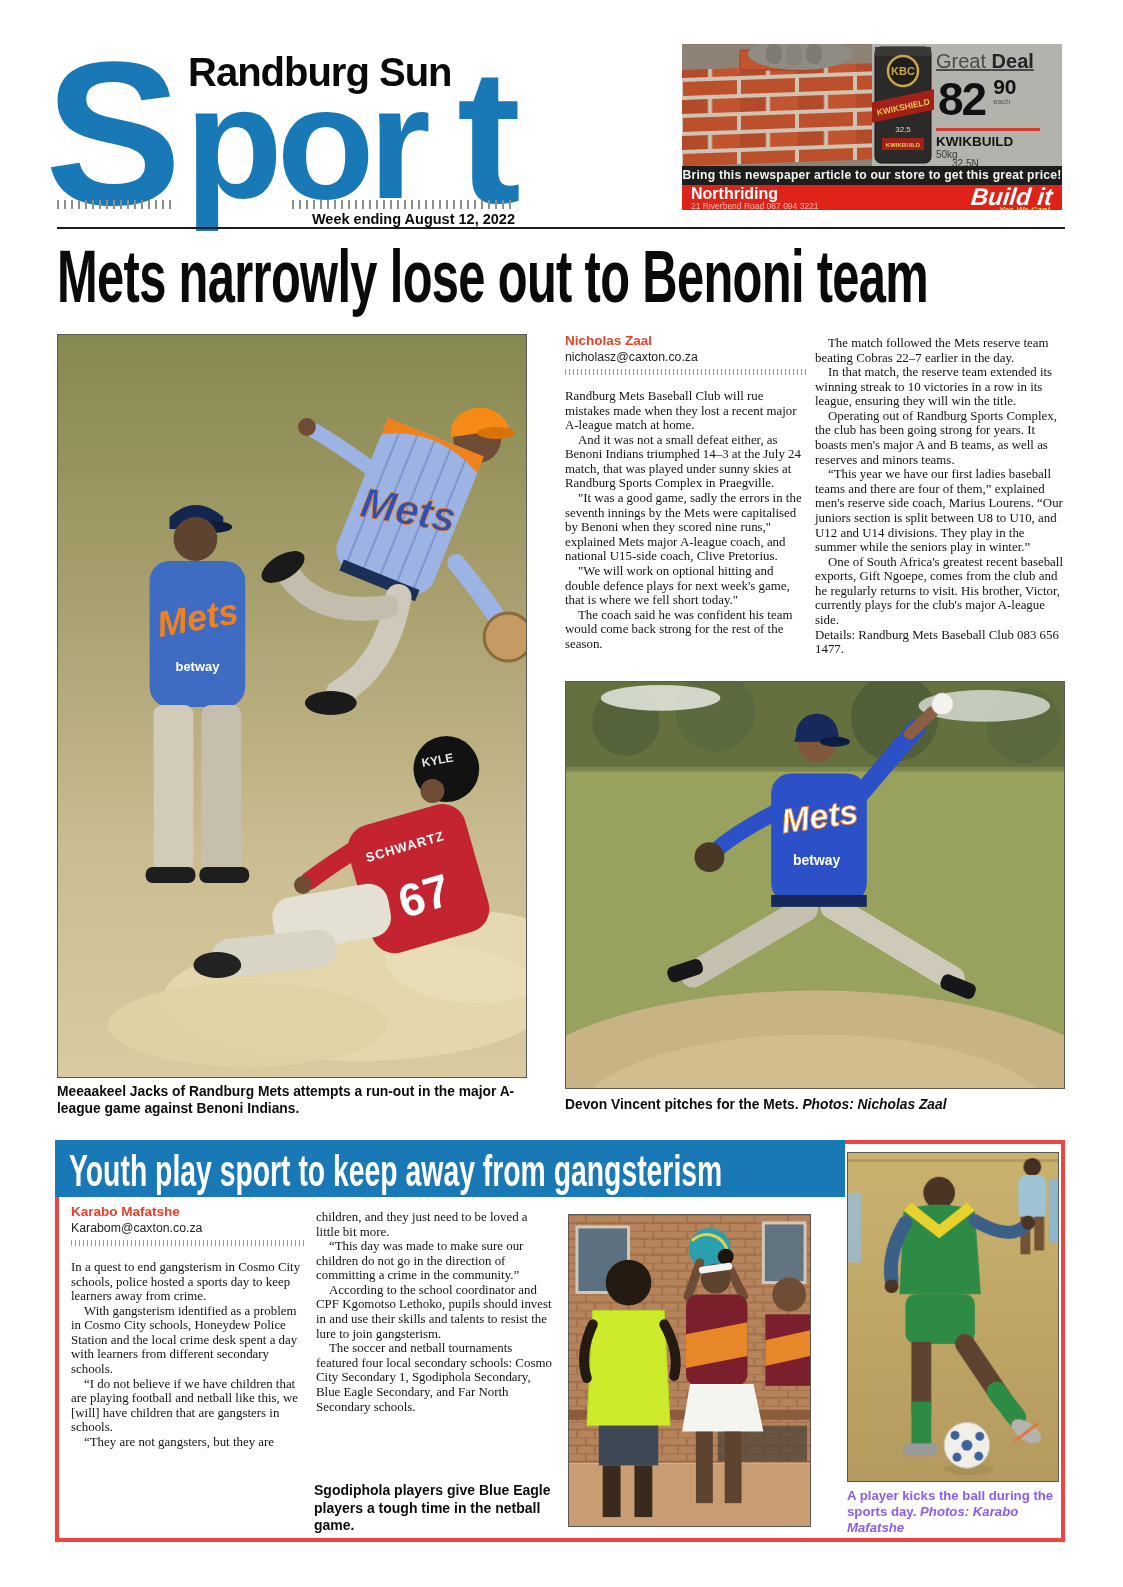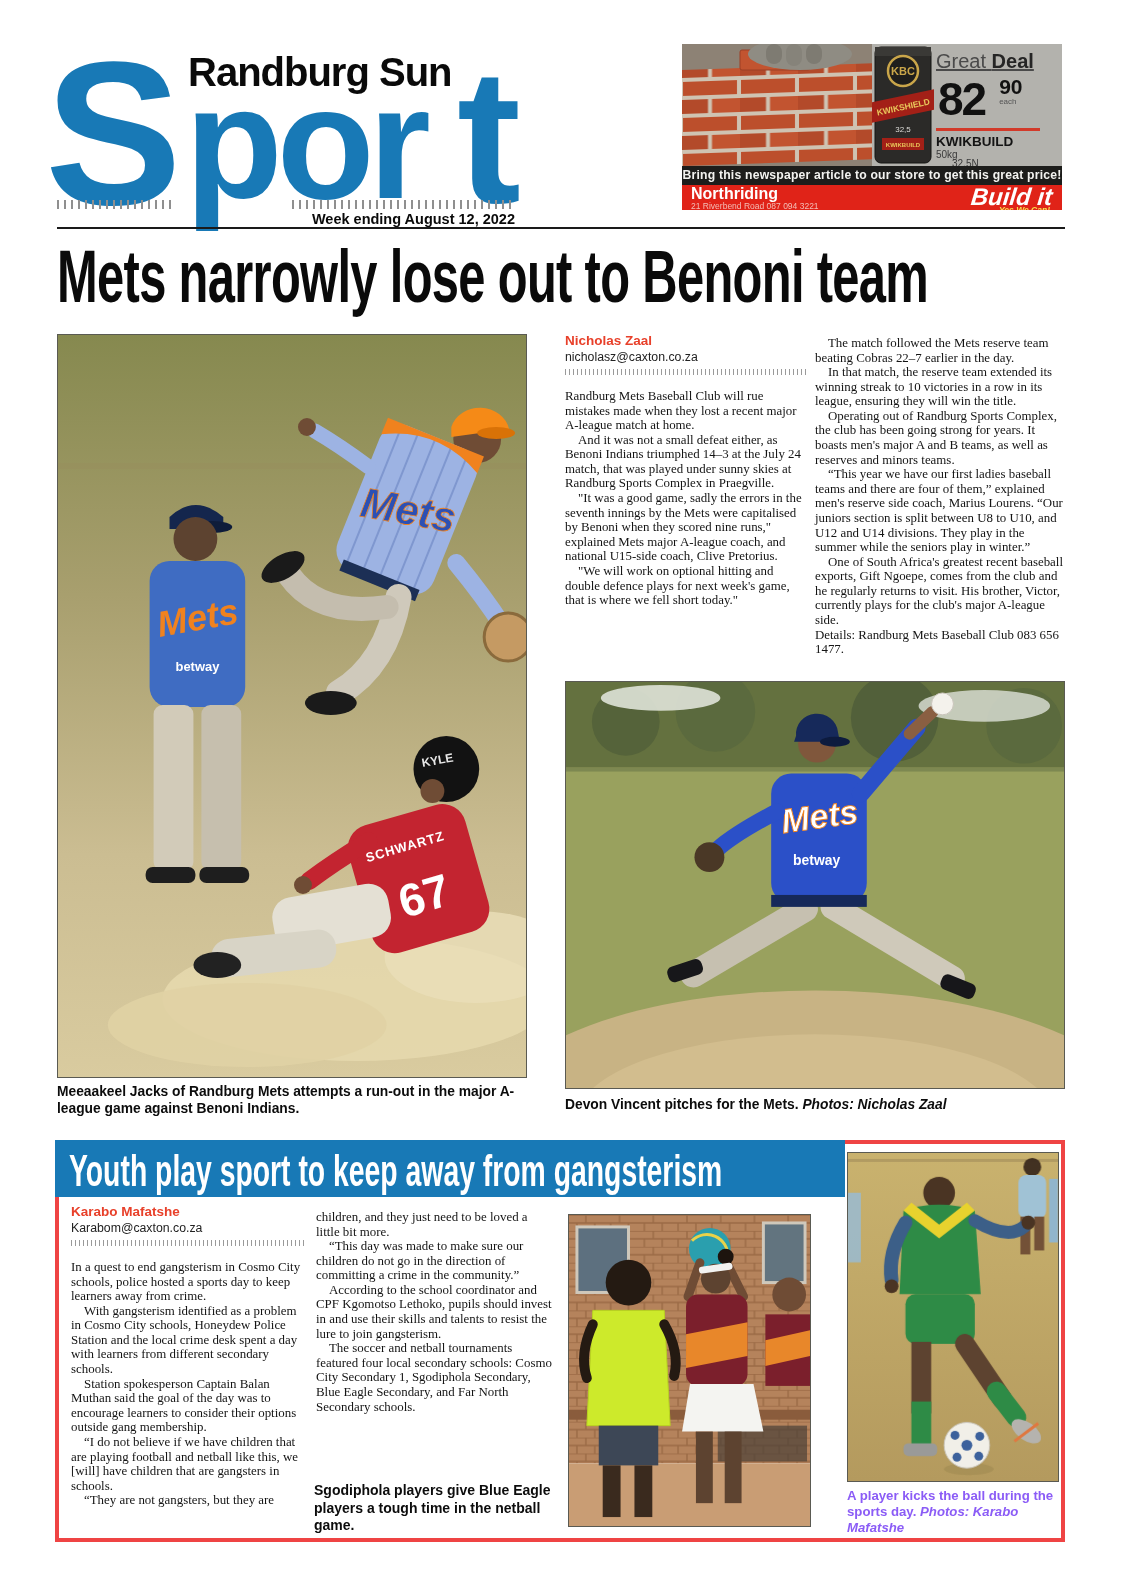--- a/index.html
+++ b/index.html
@@ -22,21 +22,21 @@
   
   .ad { position: absolute; left: 682px; top: 44px; width: 380px; height: 166px; background: #b3b2ad; overflow: hidden; }
   .ad-photo { position: absolute; left: 0; top: 0; width: 380px; height: 122px; }
   .ad-brick { position: absolute; left: 0; top: 0; width: 190px; height: 122px; }
   .ad-bag   { position: absolute; left: 190px; top: 0; width: 62px; height: 122px; }
   .price-area { position: absolute; left: 254px; top: 0; width: 126px; height: 122px; color: #2e2e2e; }
   .great-deal { position: absolute; left: 0; top: 6px; font-size: 20px; color: #4a4a4a; white-space: nowrap; text-decoration: underline; }
   .great-deal b { color: #252525; }
   .price { position: absolute; left: 2px; top: 32px; display: flex; align-items: flex-start; color: #111; }
   .pint { font-size: 46px; font-weight: bold; line-height: 1; letter-spacing: -2px; }
-  .psup { display: flex; flex-direction: column; margin-left: 14px; }
+  .psup { display: flex; flex-direction: column; margin-left: 8px; }
   .psup b { font-size: 21px; font-weight: bold; line-height: 1; }
   .psup em { font-style: normal; font-size: 8px; color: #555; }
   .red-underline { position: absolute; left: 0; top: 84px; width: 104px; height: 3px; background: #d23a2a; }
   .prod { position: absolute; left: 0; top: 90px; font-size: 13.5px; font-weight: bold; color: #141414; }
   .spec1 { position: absolute; left: 0; top: 105px; font-size: 10px; color: #3a3a3a; }
   .spec2 { position: absolute; left: 0; top: 114px; font-size: 10px; color: #3a3a3a; margin-left: 16px; }
   .ad-strip { position: absolute; left: 0; top: 122px; width: 380px; height: 19px; background: #1d1d1b; color: #f3f3f0;
               font-size: 12.2px; font-weight: bold; text-align: center; line-height: 19px; letter-spacing: 0.2px; white-space: nowrap; }
   .ad-red { position: absolute; left: 0; top: 141px; width: 380px; height: 25px; background: #e02318; color: #fff; }
   .store-name { position: absolute; left: 9px; top: 0px; font-size: 16px; font-weight: bold; }
@@ -228,20 +228,21 @@
 
   <div class="col col1">
     <div class="byline">Nicholas Zaal</div>
     <div class="email">nicholasz@caxton.co.za</div>
     <div class="tickline"></div>
     <div class="bodytext">
       <p>Randburg Mets Baseball Club will rue mistakes made when they lost a recent major A-league match at home.</p>
       <p class="ind">And it was not a small defeat either, as Benoni Indians triumphed 14–3 at the July 24 match, that was played under sunny skies at Randburg Sports Complex in Praegville.</p>
       <p class="ind">"It was a good game, sadly the errors in the seventh innings by the Mets were capitalised by Benoni when they scored nine runs," explained Mets major A-league coach, and national U15-side coach, Clive Pretorius.</p>
       <p class="ind">"We will work on optional hitting and double defence plays for next week's game, that is where we fell short today."</p>
+      <p class="ind">The coach said he was confident his team would come back strong for the rest of the season.</p>
     </div>
   </div>
 
   <div class="col col2">
     <div class="bodytext" style="margin-top:0">
       <p class="ind">The match followed the Mets reserve team beating Cobras 22–7 earlier in the day.</p>
       <p class="ind">In that match, the reserve team extended its winning streak to 10 victories in a row in its league, ensuring they will win the title.</p>
       <p class="ind">Operating out of Randburg Sports Complex, the club has been going strong for years. It boasts men's major A and B teams, as well as reserves and minors teams.</p>
       <p class="ind">“This year we have our first ladies baseball teams and there are four of them,” explained men's reserve side coach, Marius Lourens. “Our juniors section is split between U8 to U10, and U12 and U14 divisions. They play in the summer while the seniors play in winter.”</p>
       <p class="ind">One of South Africa's greatest recent baseball exports, Gift Ngoepe, comes from the club and he regularly returns to visit. His brother, Victor, currently plays for the club's major A-league side.</p>
@@ -292,21 +293,20 @@
       <h2>Youth play sport to keep away from gangsterism</h2>
     </div>
 
     <div class="ycol1">
       <div class="byline">Karabo Mafatshe</div>
       <div class="email">Karabom@caxton.co.za</div>
       <div class="tickline"></div>
       <div class="bodytext">
         <p>In a quest to end gangsterism in Cosmo City schools, police hosted a sports day to keep learners away from crime.</p>
         <p class="ind">With gangsterism identified as a problem in Cosmo City schools, Honeydew Police Station and the local crime desk spent a day with learners from different secondary schools.</p>
-        <p class="ind">Station spokesperson Captain Balan Muthan said the goal of the day was to encourage learners to consider their options outside gang membership.</p>
         <p class="ind">“I do not believe if we have children that are playing football and netball like this, we [will] have children that are gangsters in schools.</p>
         <p class="ind">“They are not gangsters, but they are</p>
       </div>
     </div>
 
     <div class="ycol2">
       <div class="bodytext" style="margin-top:0">
         <p>children, and they just need to be loved a little bit more.</p>
         <p class="ind">“This day was made to make sure our children do not go in the direction of committing a crime in the community.”</p>
         <p class="ind">According to the school coordinator and CPF Kgomotso Lethoko, pupils should invest in and use their skills and talents to resist the lure to join gangsterism.</p>

